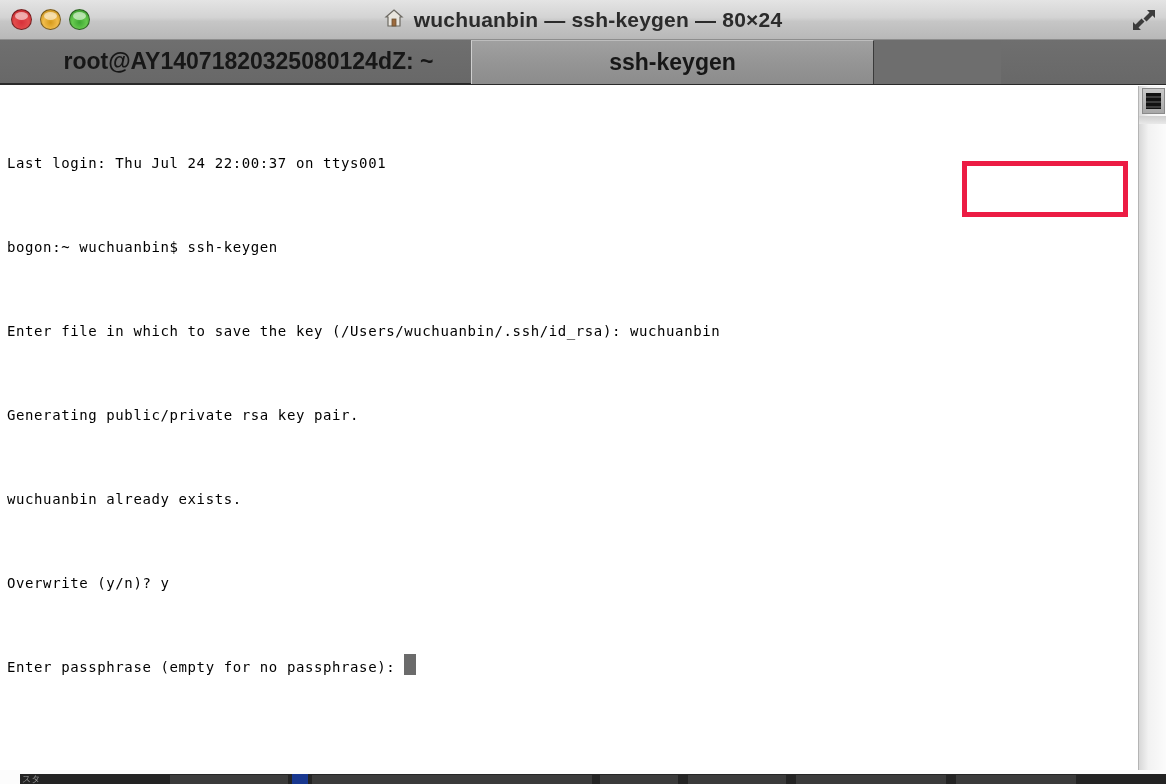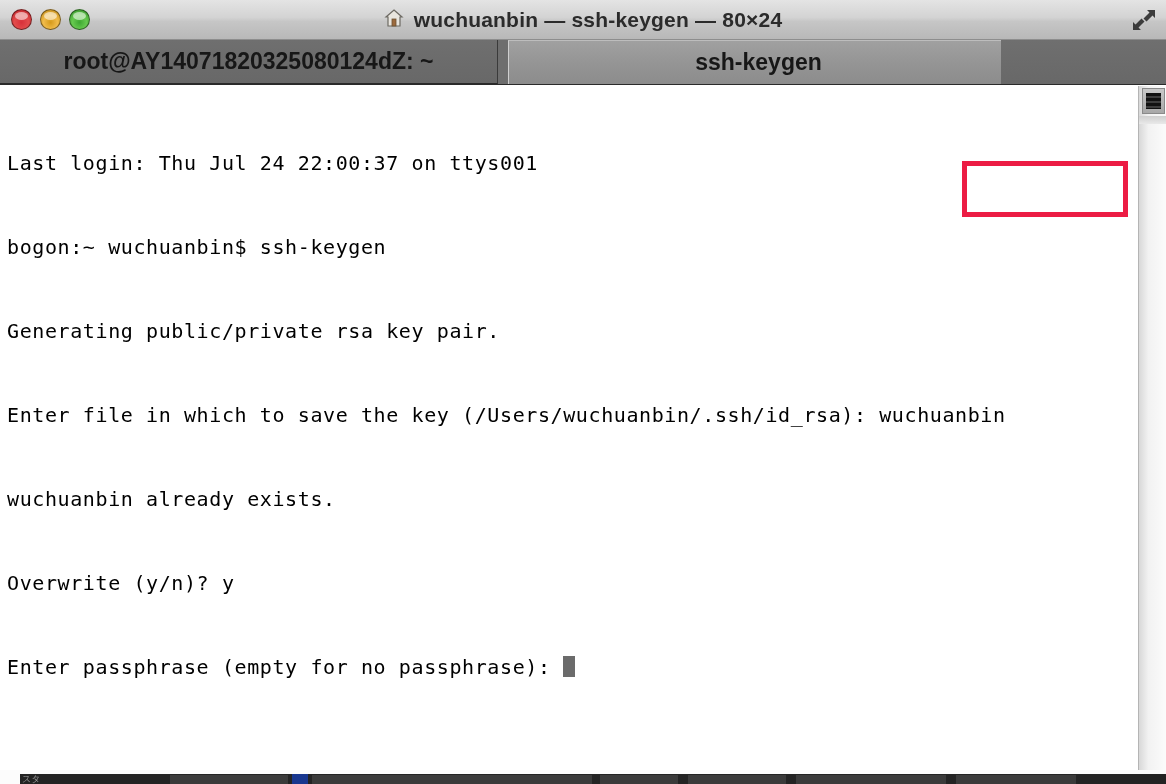--- a/index.html
+++ b/index.html
@@ -109,22 +109,22 @@
     overflow: hidden;
   }
   .tab.inactive {
     left: 0;
     width: 498px;
     background: linear-gradient(to bottom, #6f6f6f 0%, #686868 100%);
     border-right: 1px solid #3a3a3a;
     border-bottom: 1px solid #2a2a2a;
   }
   .tab.active {
-    left: 508px;
-    width: 501px;
+    left: 471px;
+    width: 403px;
     background: linear-gradient(to bottom, #a0a0a0 0%, #949494 55%, #8c8c8c 100%);
     border-left: 1px solid #cfcfcf;
     border-right: 1px solid #3a3a3a;
     border-top: 1px solid #bdbdbd;
   }
   #tab-filler {
     position: absolute;
     left: 1001px; top: 0;
     width: 165px; height: 44px;
     background: linear-gradient(to bottom, #6f6f6f 0%, #686868 100%);
@@ -138,21 +138,21 @@
     width: 1138px;
     height: 684px;
     background: #ffffff;
     overflow: hidden;
     box-sizing: border-box;
   }
   #term-lines {
     position: absolute;
     left: 7px; top: 7px;
     font-family: "DejaVu Sans Mono", "Liberation Mono", monospace;
-    font-size: 20px;
+    font-size: 14px;
     line-height: 28px;
     color: #000000;
     white-space: pre;
     letter-spacing: 0.6px;
   }
   .term-line { height: 28px; }
   .cursor-block {
     display: inline-block;
     width: 12px;
     height: 21px;
@@ -279,22 +279,22 @@
     <div class="tab active">
       <span>ssh-keygen</span>
     </div>
     <div id="tab-filler"></div>
   </div>
 
   <div id="terminal">
     <div id="term-lines">
       <div class="term-line">Last login: Thu Jul 24 22:00:37 on ttys001</div>
       <div class="term-line">bogon:~ wuchuanbin$ ssh-keygen</div>
+      <div class="term-line">Enter file in which to save the key (/Users/wuchuanbin/.ssh/id_rsa): wuchuanbin</div>
       <div class="term-line">Generating public/private rsa key pair.</div>
-      <div class="term-line">Enter file in which to save the key (/Users/wuchuanbin/.ssh/id_rsa): wuchuanbin</div>
       <div class="term-line">wuchuanbin already exists.</div>
       <div class="term-line">Overwrite (y/n)? y</div>
       <div class="term-line"><span>Enter passphrase (empty for no passphrase): </span><span class="cursor-block"></span></div>
     </div>
   </div>
 
   <div id="scrollbar">
     <div id="scroll-thumb"></div>
     <div id="scroll-gap"></div>
   </div>

